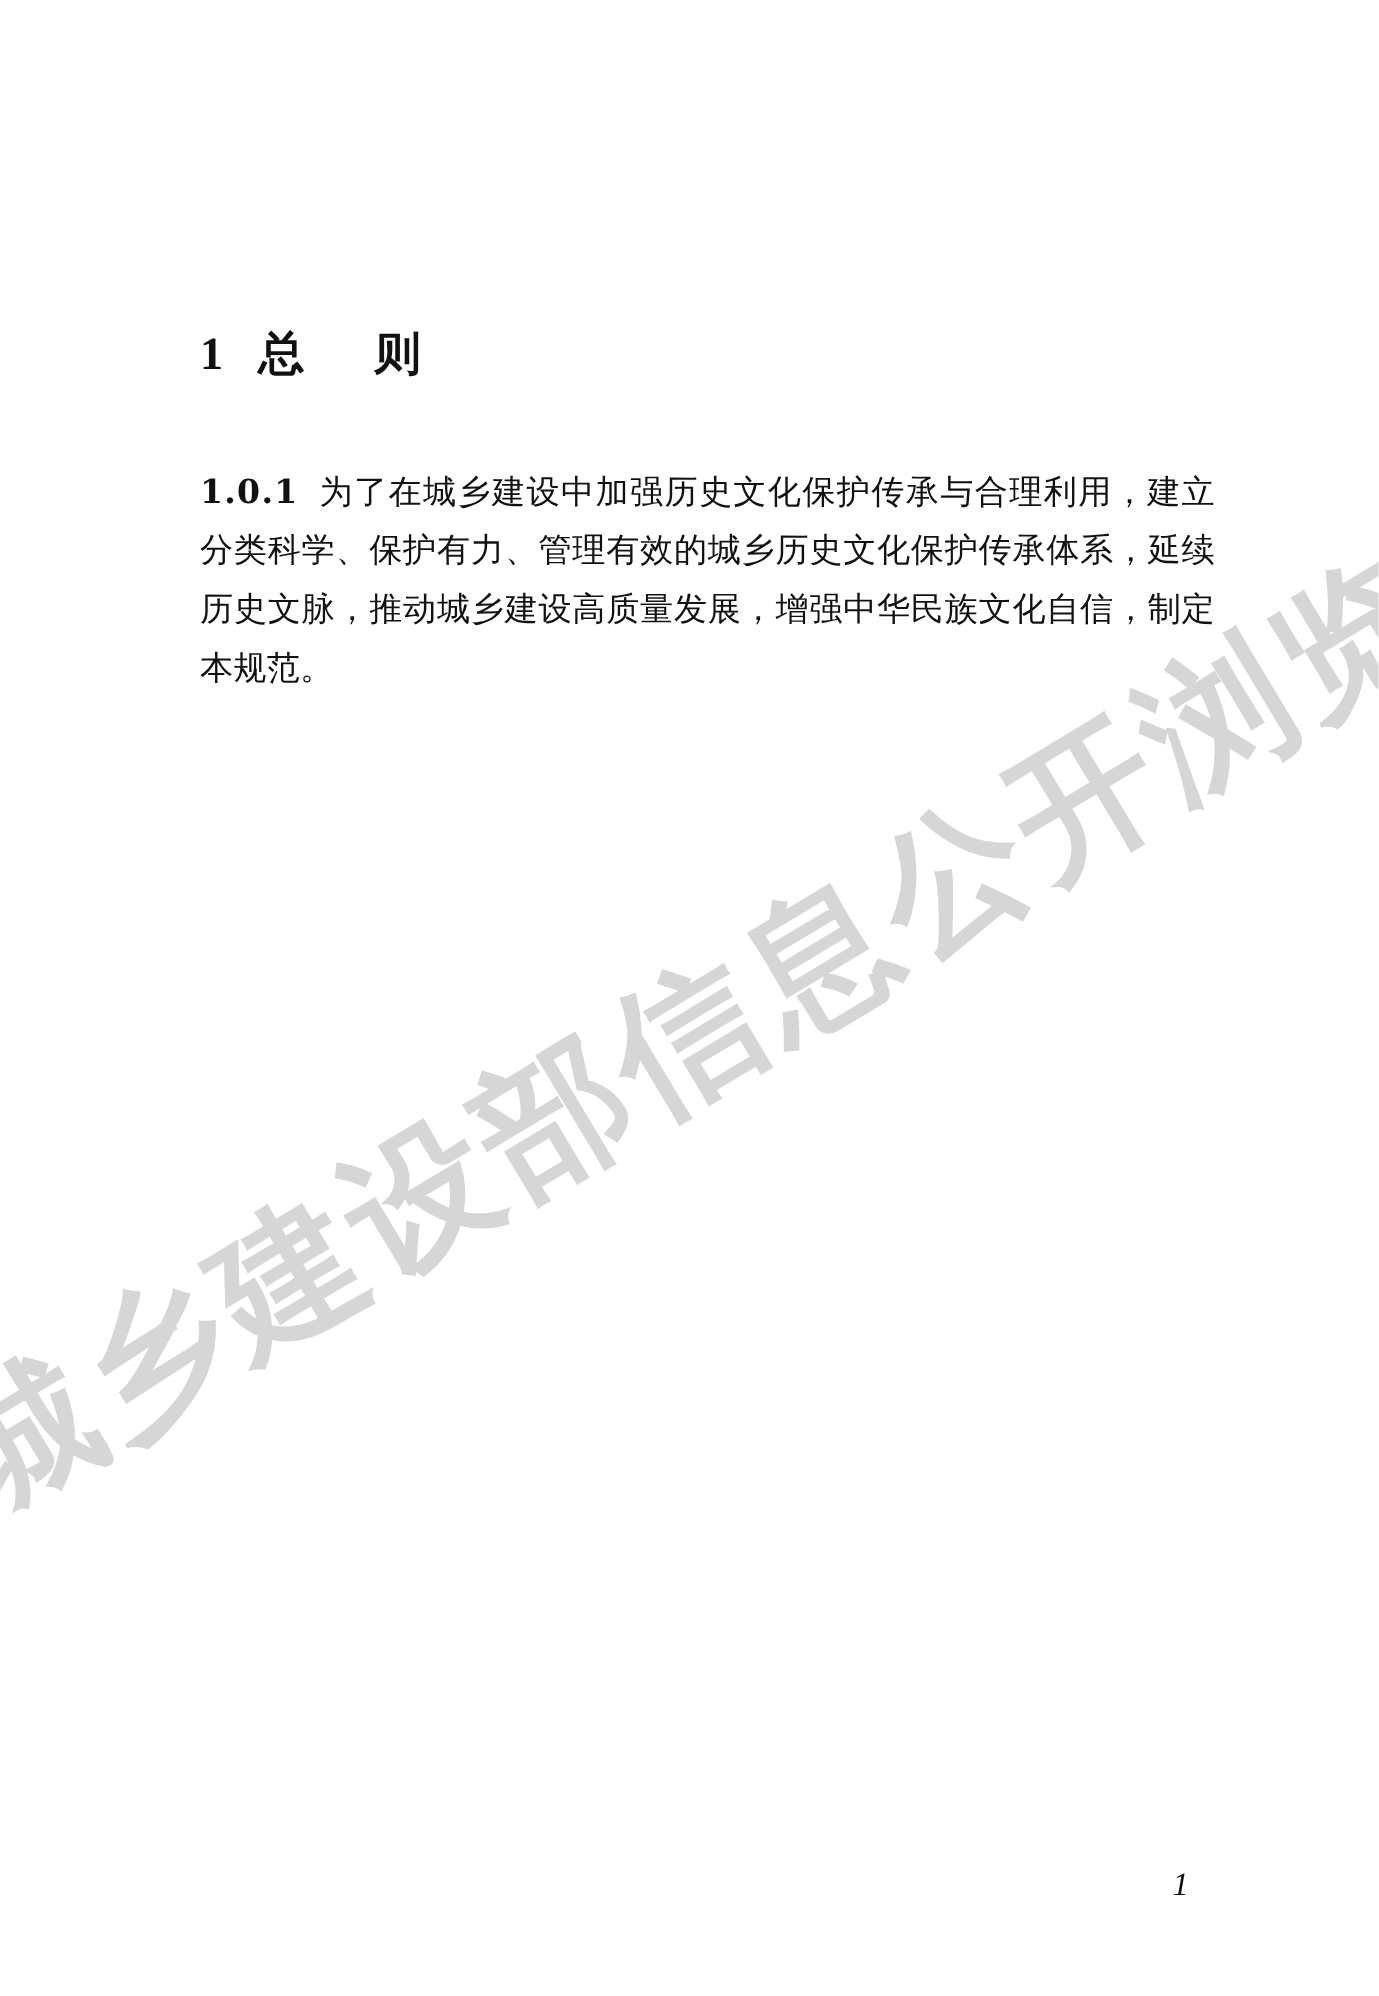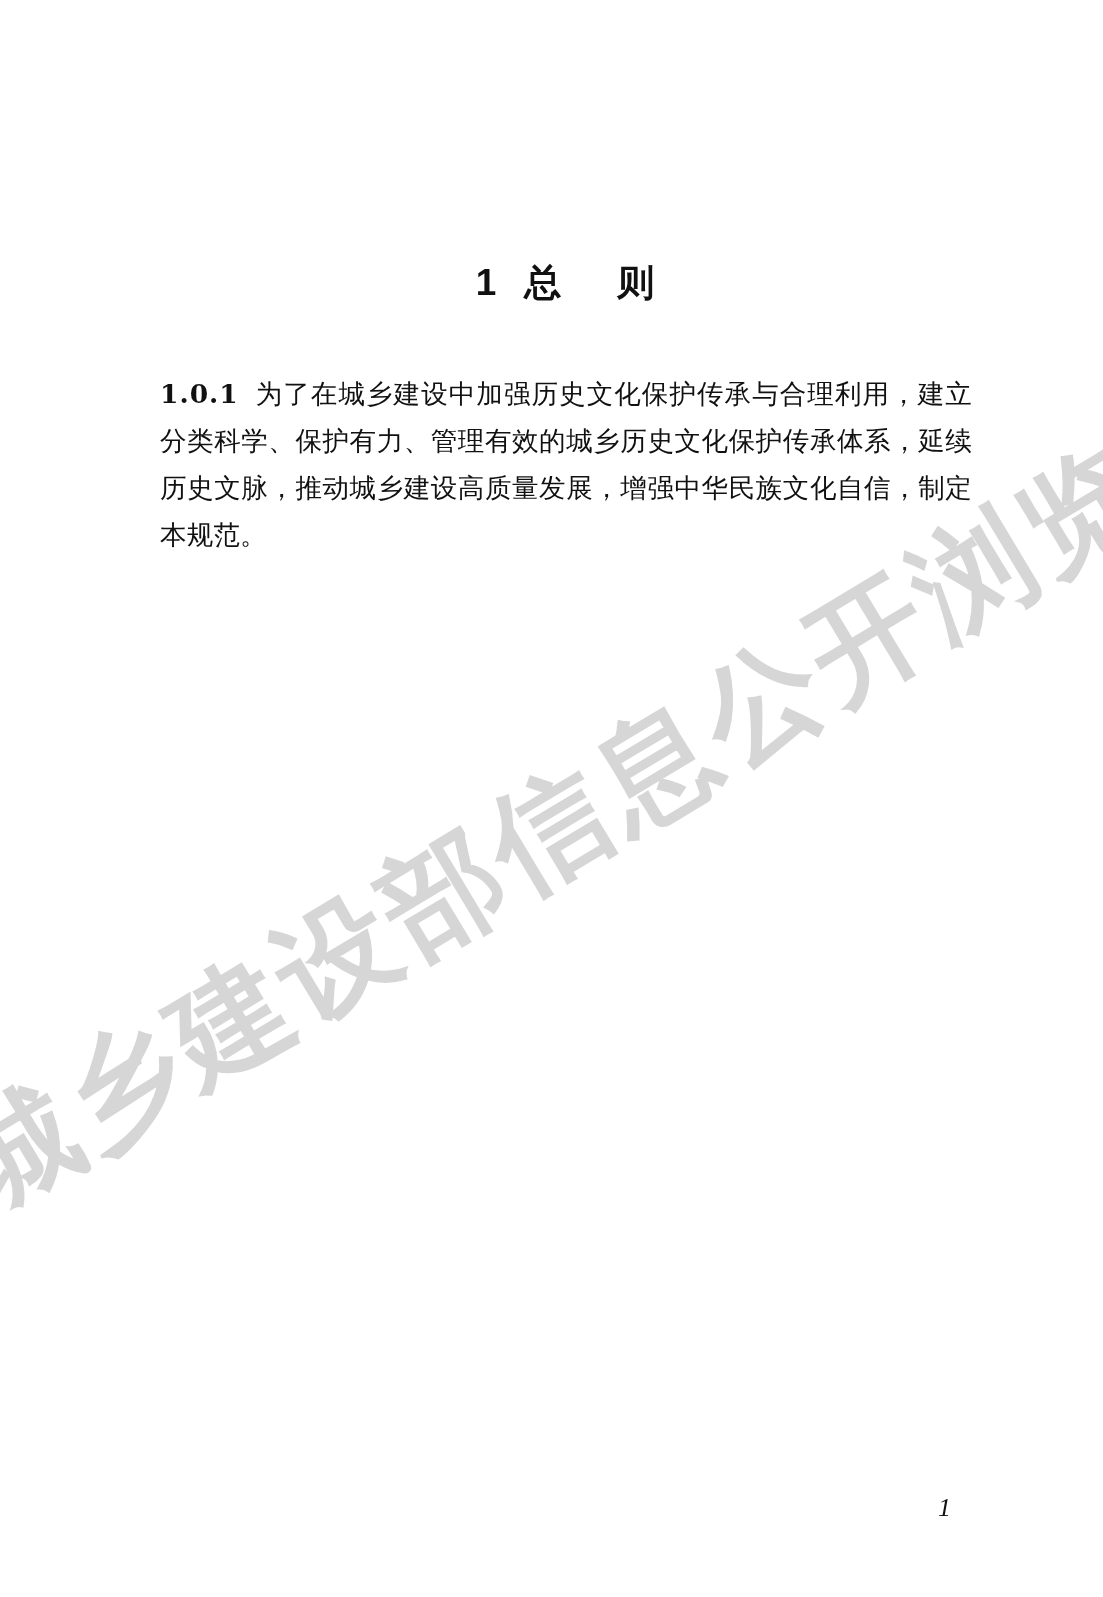--- a/index.html
+++ b/index.html
@@ -38,25 +38,24 @@
   .content {
     position: absolute;
     left: 160px;
     top: 0;
     width: 812px;
     z-index: 2;
   }
 
   .chapter-title {
     margin-top: 258px;
-    text-align: center;
     font-size: 37px;
     font-weight: 700;
     letter-spacing: 2px;
-    font-family: Liberation Sans, sans-serif;
+    font-family: Liberation Serif, serif;
   }
   .chapter-title .num {
     margin-right: 26px;
   }
   .chapter-title .t1 {
     margin-right: 54px;
   }
 
   .body-block {
     margin-top: 62px;

